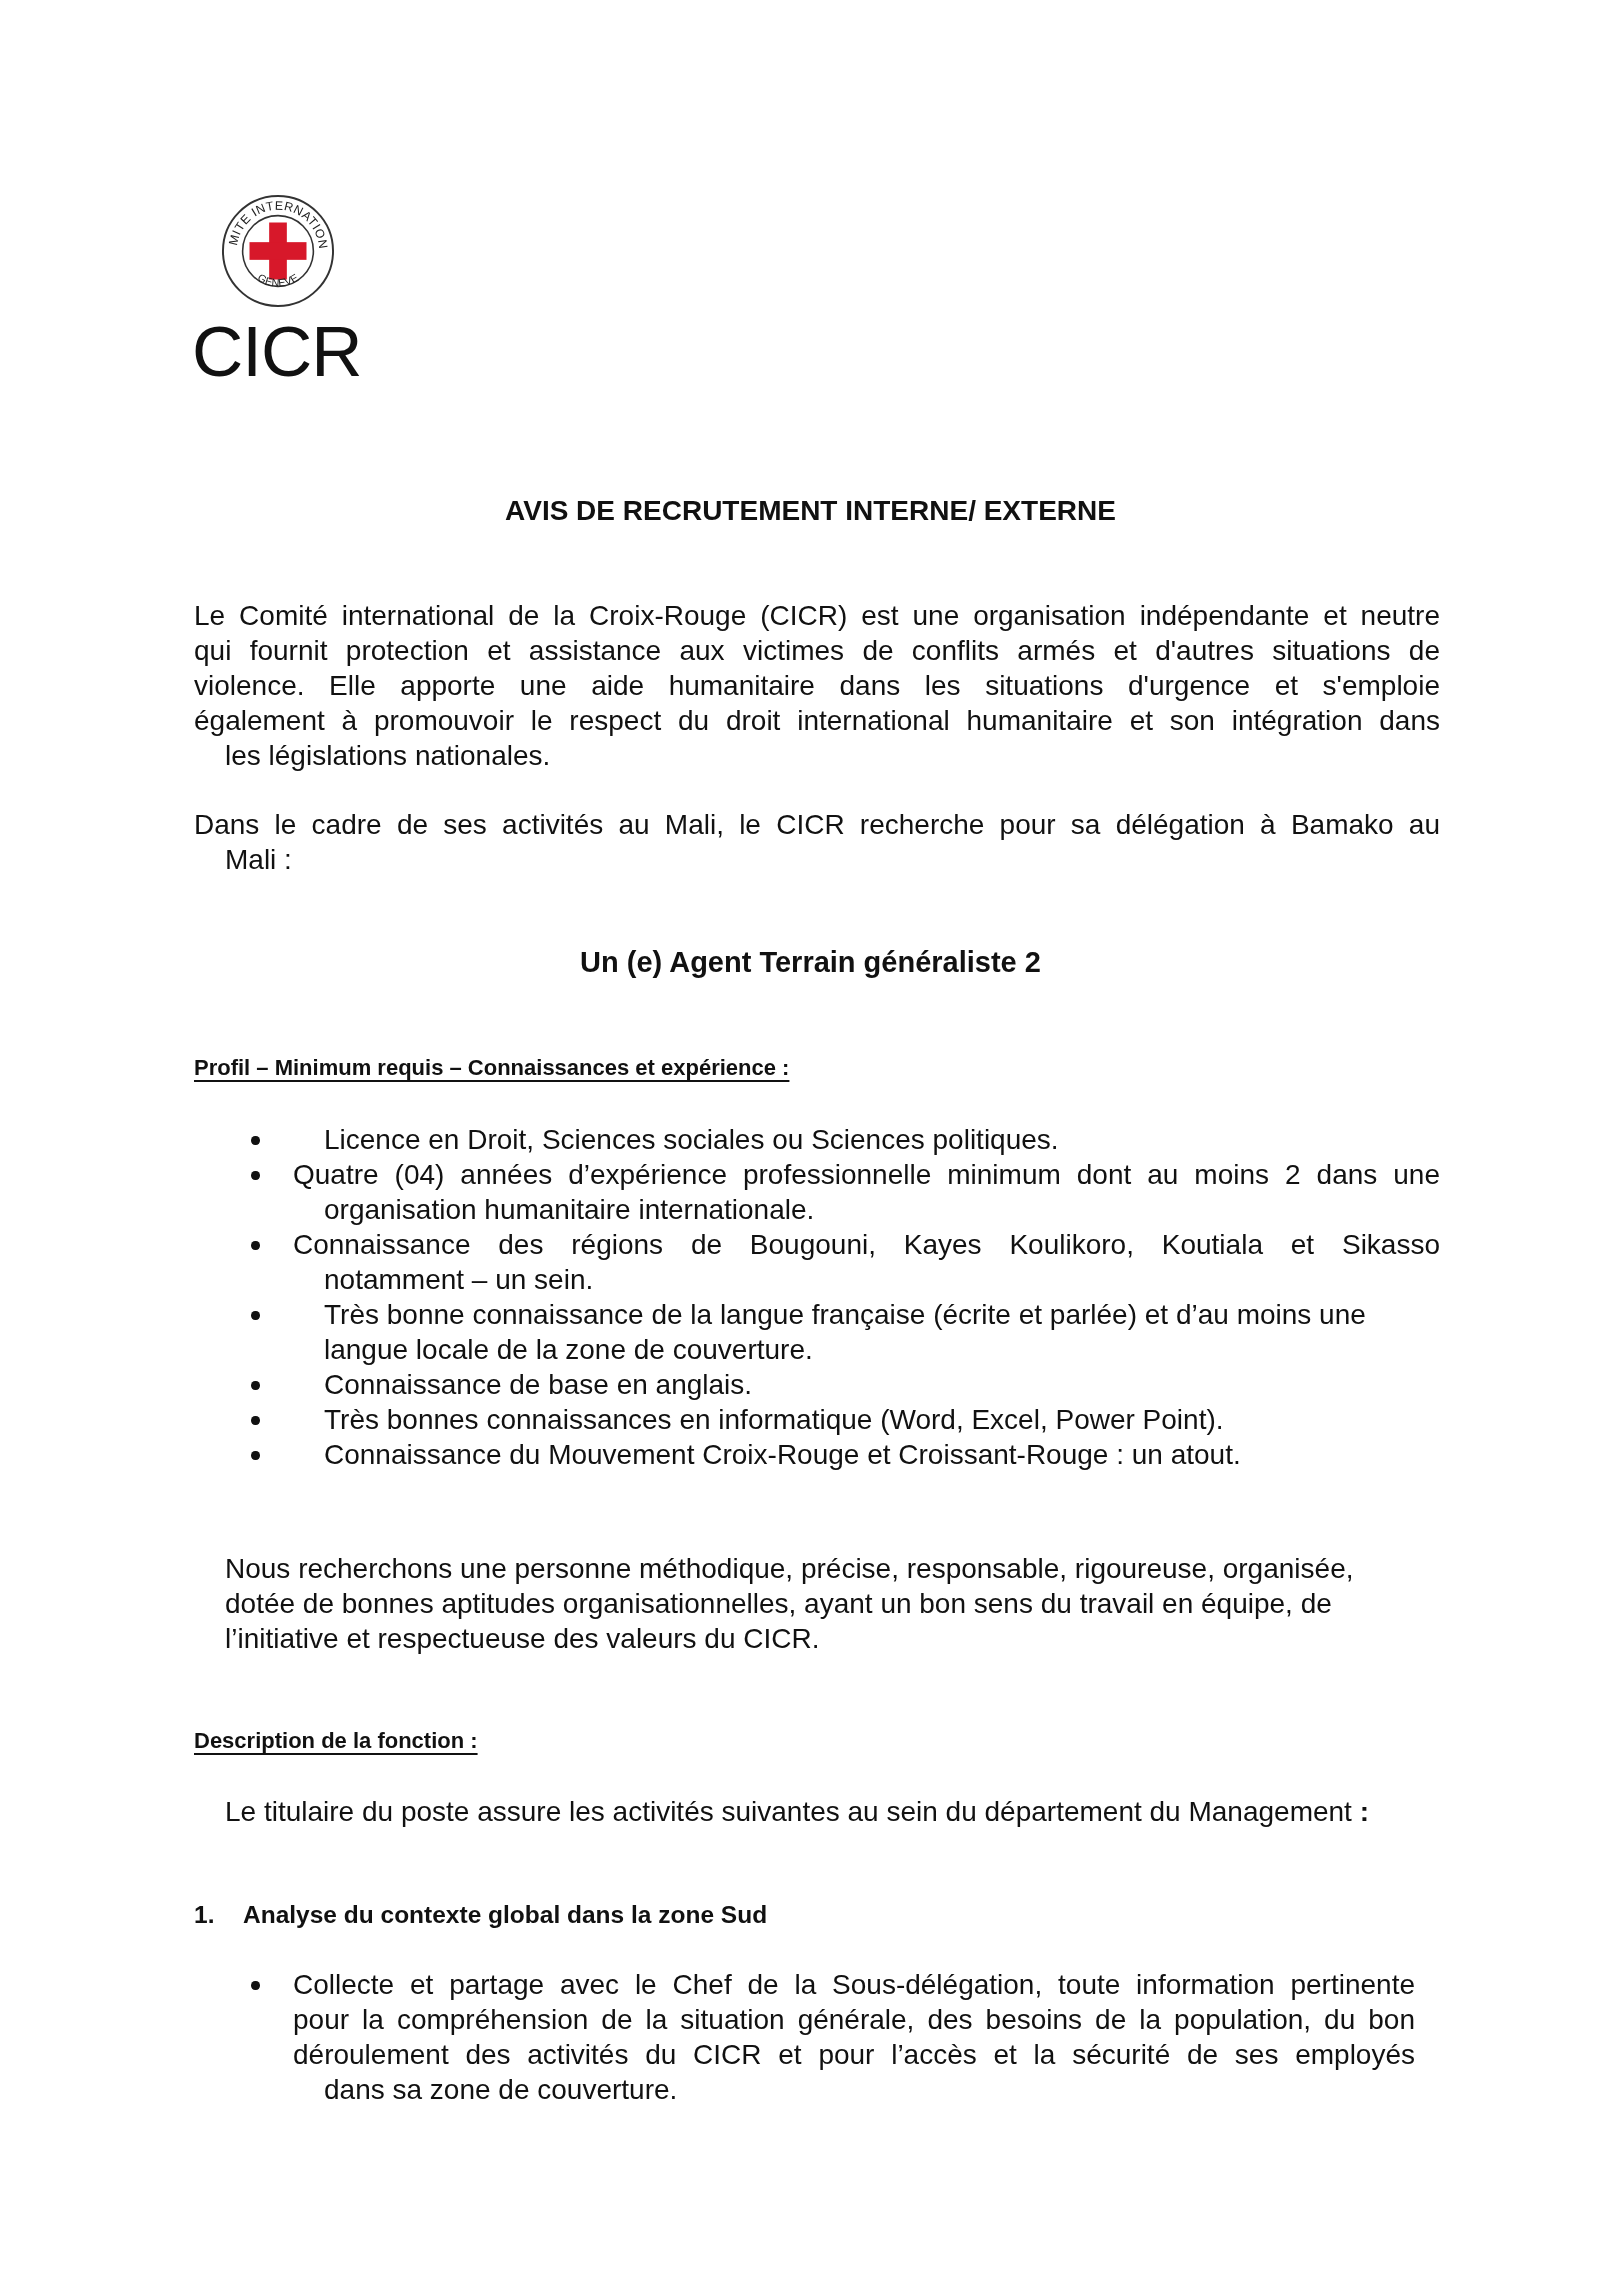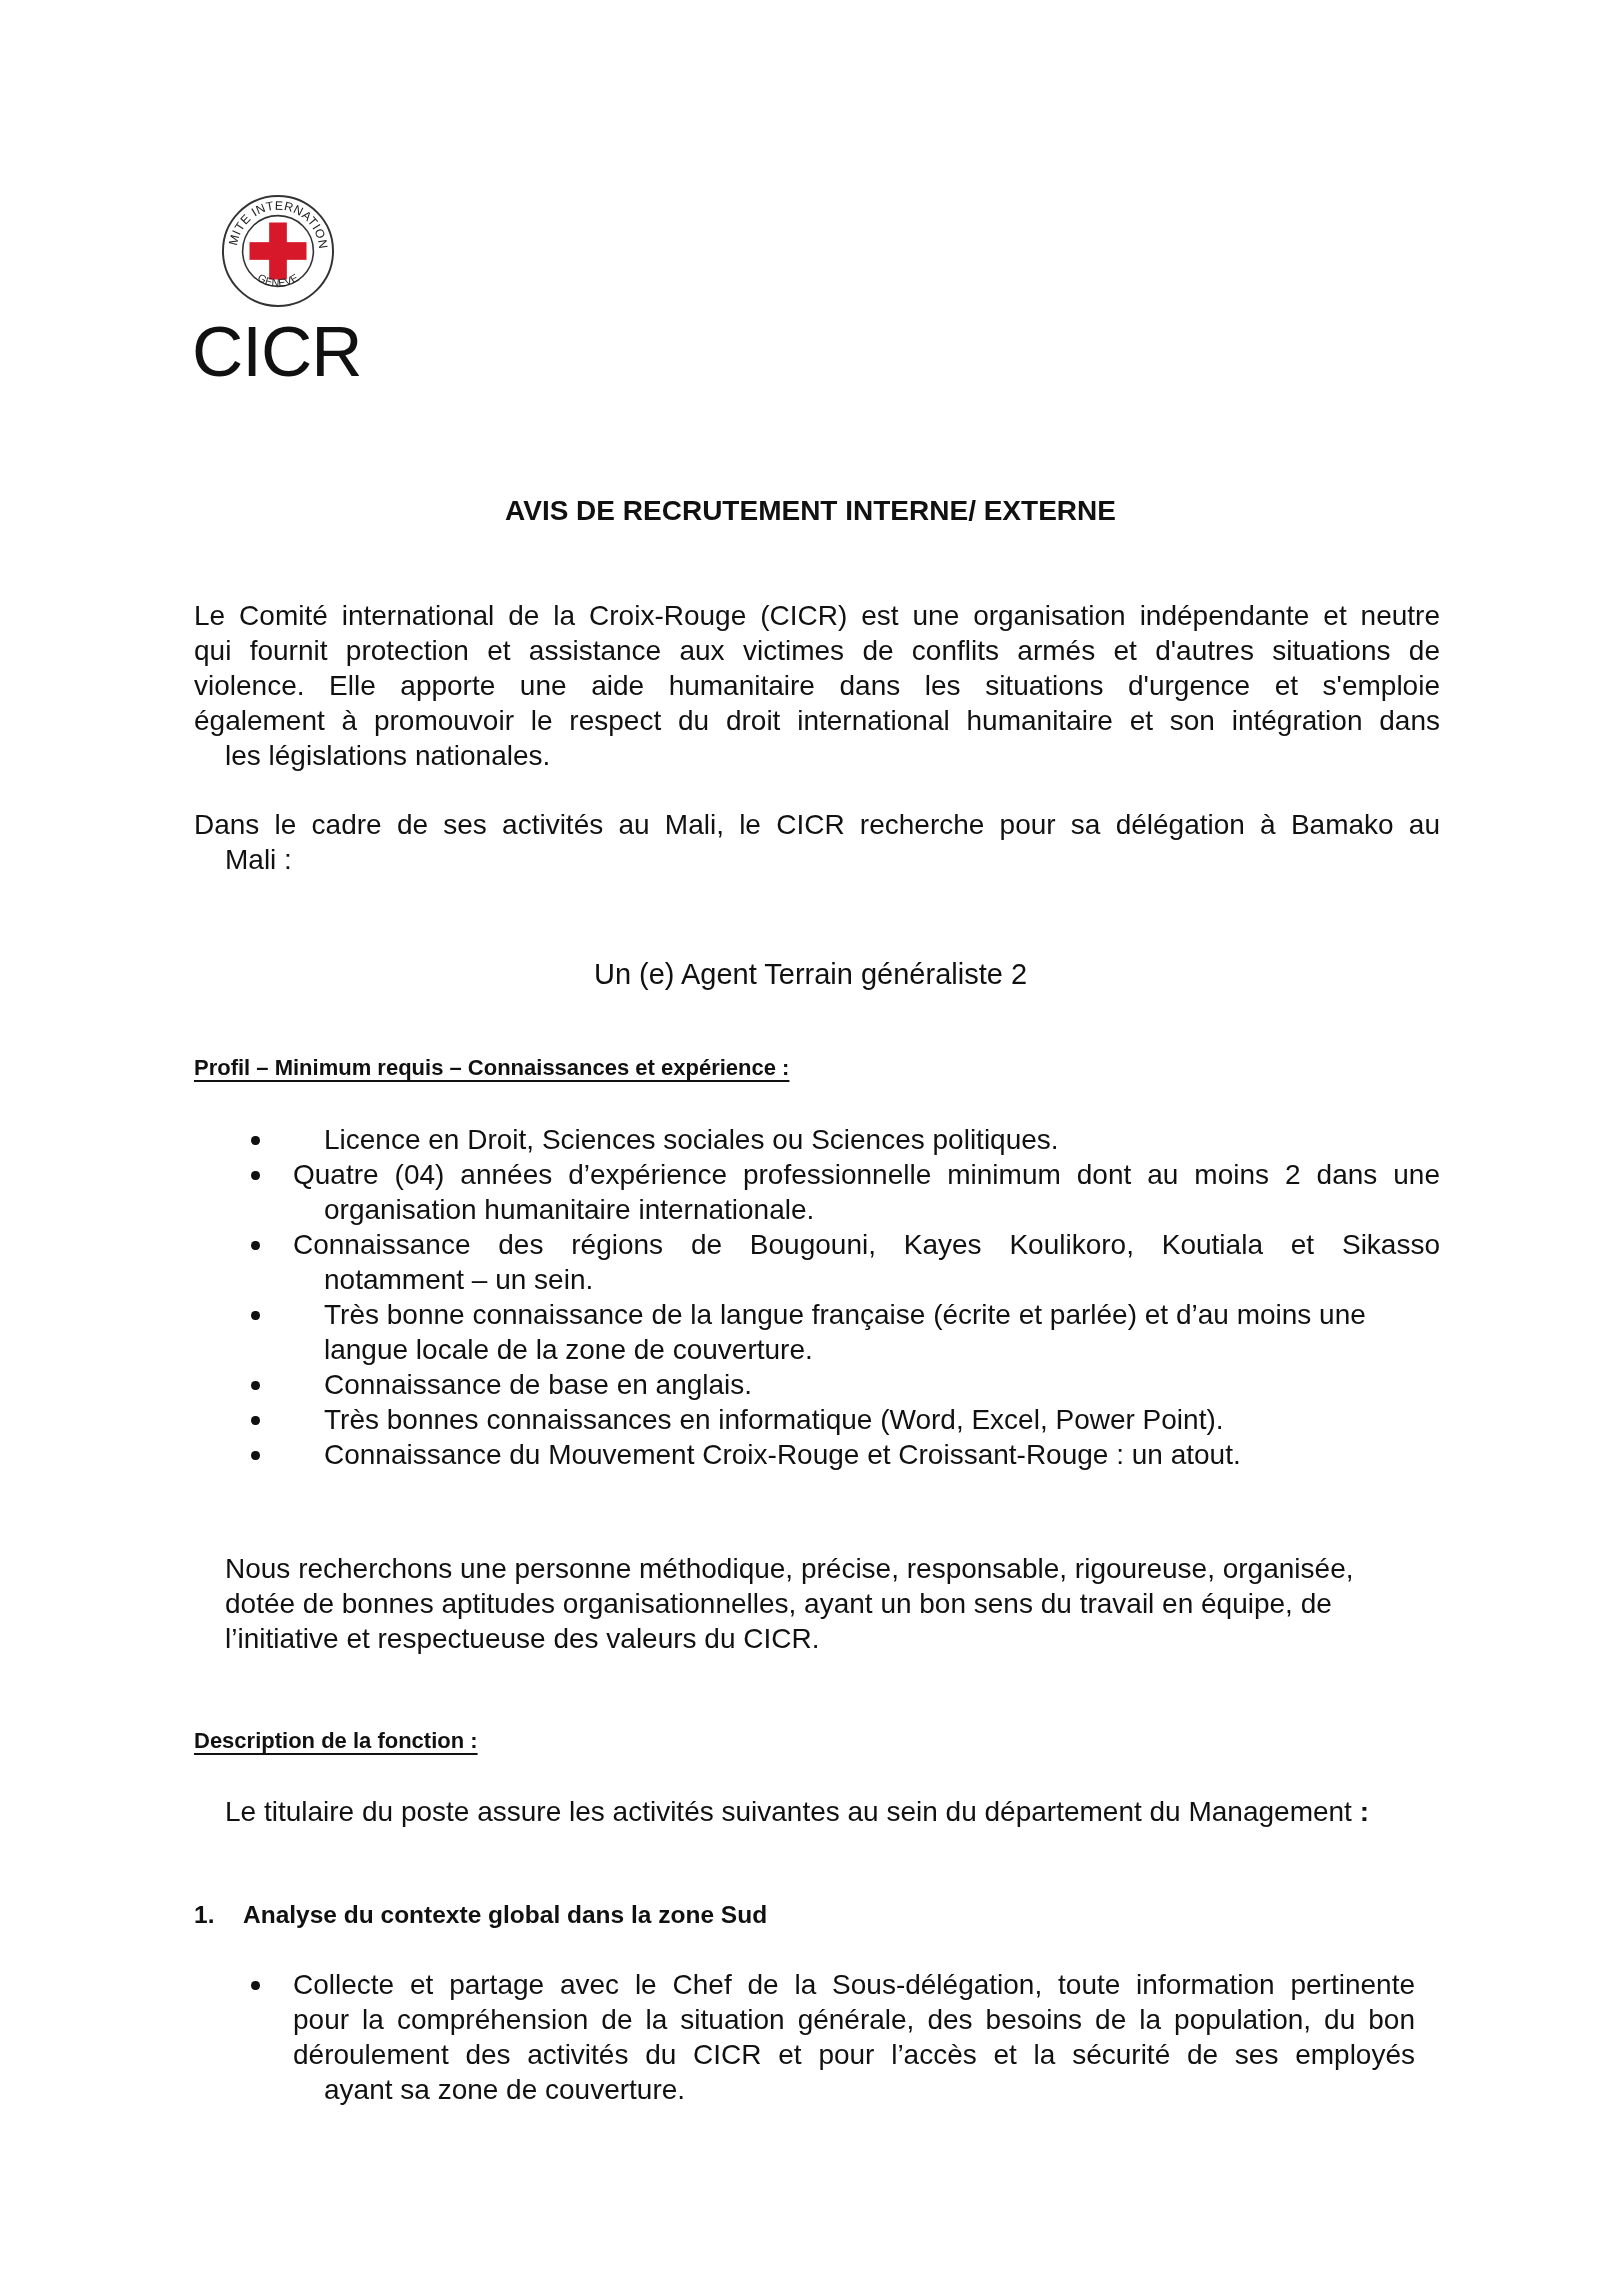--- a/index.html
+++ b/index.html
@@ -18,21 +18,21 @@
     font-size: 28px; font-weight: bold; line-height: 35px;
   }
   .para {
     left: 194px; width: 1246px; font-size: 28px; line-height: 35px;
     text-align: justify;
   }
   .line { display: block; white-space: nowrap; text-align-last: justify; }
   .line.last { text-align-last: left; margin-left: 31px; }
   .job-title {
     left: 0; width: 1621px; top: 945px; text-align: center;
-    font-size: 29px; font-weight: normal; line-height: 35px; margin-top: 12px;
+    font-size: 29px; font-weight: bold; line-height: 35px;
   }
   .section-head {
     left: 194px; font-size: 22px; font-weight: bold; line-height: 35px;
     text-decoration: underline; text-underline-offset: 4.9px; text-decoration-thickness: 2px;
   }
   .bullets { left: 194px; width: 1246px; font-size: 28px; line-height: 35px; }
   .bullet { position: relative; padding-left: 99px; }
   .bullet .dot {
     position: absolute; left: 57px; top: 13.7px; width: 8.8px; height: 9.8px;
     border-radius: 50%; background: #111;
@@ -134,16 +134,16 @@
 <div class="abs num-head" style="top:1897px;">
   <span class="num">1.</span><span>Analyse du contexte global dans la zone Sud</span>
 </div>
 
 <div class="abs bullets2" style="top:1967px;">
   <div class="bullet">
     <span class="dot"></span>
     <span class="line">Collecte et partage avec le Chef de la Sous-délégation, toute information pertinente</span>
     <span class="line">pour la compréhension de la situation générale, des besoins de la population, du bon</span>
     <span class="line">déroulement des activités du CICR et pour l’accès et la sécurité de ses employés</span>
-    <span class="line last">ayant sa zone de couverture.</span>
+    <span class="line last">dans sa zone de couverture.</span>
   </div>
 </div>
 
 
 </body></html>

